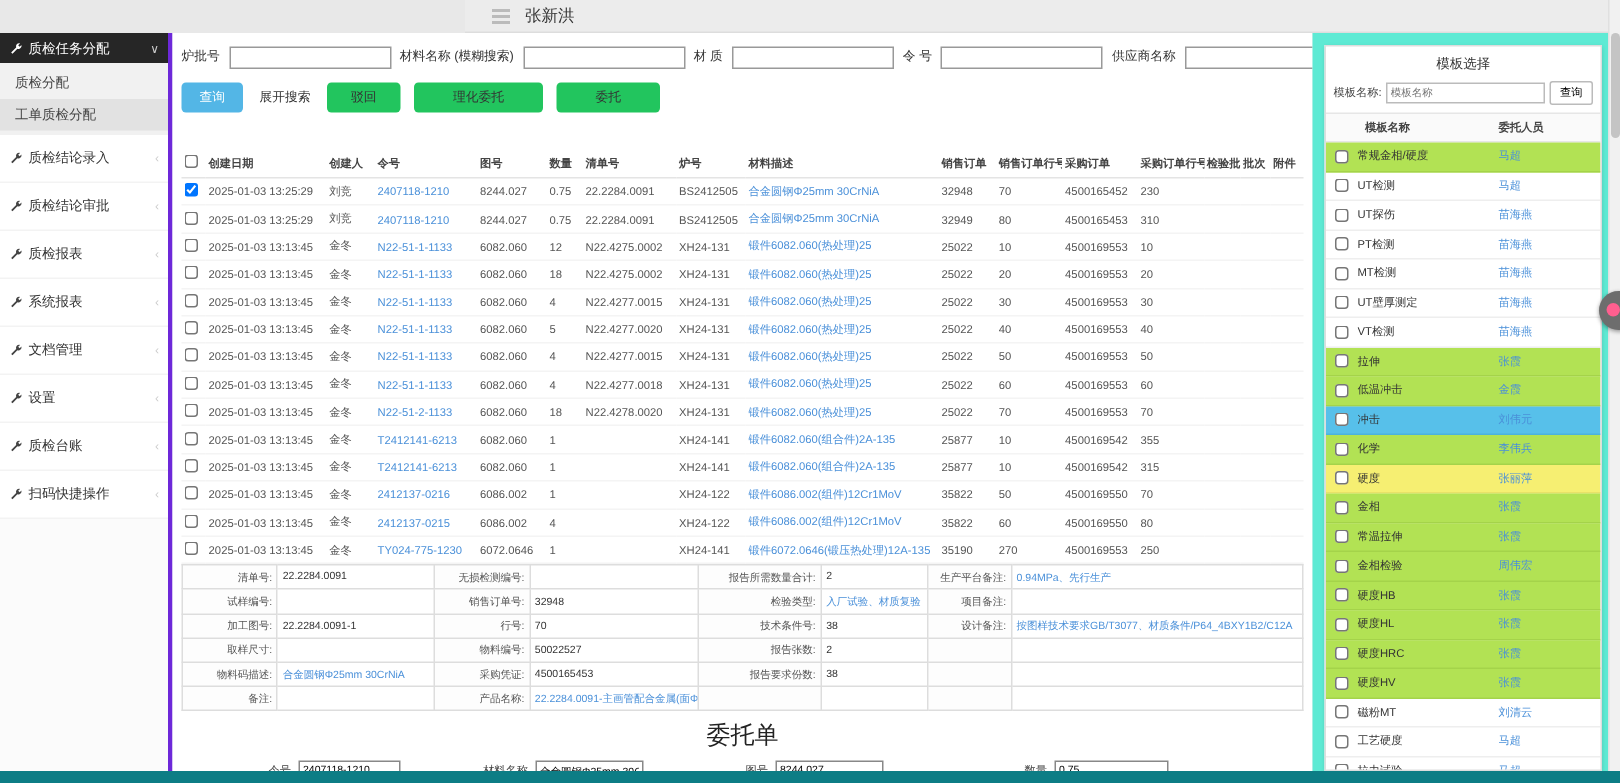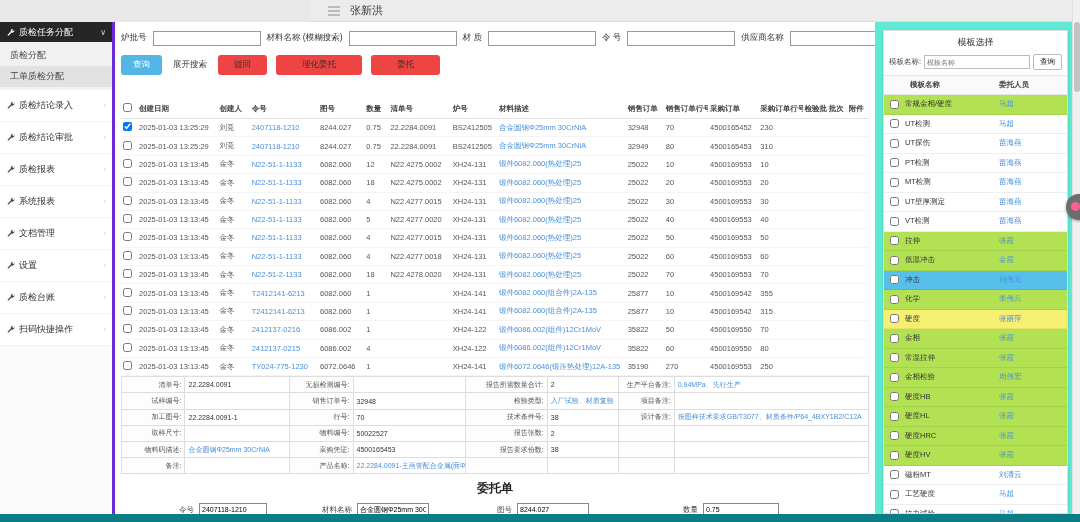--- a/index.html
+++ b/index.html
@@ -34,39 +34,39 @@
 
   
   .main { position:absolute; left:115px; top:22px; width:760px; height:492px; background:#fff; padding:6px 6px 0 6px; overflow:hidden; }
   .filter-row { display:flex; align-items:center; gap:6px; height:20px; }
   .filter-row label { font-size:8.5px; color:#333; white-space:nowrap; }
   .filter-row input { height:15px; border:1px solid #999; background:#fff; width:108px; font-size:8px; padding:0 2px; }
   .btn-row { display:flex; align-items:center; gap:9px; margin:7px 0 5px 0; }
   .btn { border:none; font-size:8.5px; padding:4px 12px; border-radius:3px; cursor:pointer; color:#333; }
   .btn-blue { background:#53b6e6; color:#fff; }
   .btn-plain { background:transparent; padding:4px 2px; }
-  .btn-yellow { background:#ef4444; padding:4px 16px; }
+  .btn-yellow { background:#22c55e; padding:4px 16px; }
   .btn-yellow.wide { padding:4px 26px; }
 
   table.grid { width:100%; border-collapse:collapse; table-layout:fixed; font-size:7.5px;margin-top:24px; }
   table.grid th { font-weight:bold; color:#444; text-align:left; padding:4px 2px; border-bottom:1px solid #e4e4e4; white-space:nowrap; overflow:hidden; }
   table.grid td { padding:3.2px 2px; color:#555; white-space:nowrap; overflow:hidden; border-bottom:1px solid #f4f4f4; }
   table.grid a { color:#4a90d9; text-decoration:none; cursor:pointer; }
   table.grid input[type=checkbox] { width:9px; height:9px; }
 
   .pager { display:flex; justify-content:flex-end; gap:4px; margin:5px 2px 4px 0; }
   .pager button { font-size:7.5px; background:#fff; border:1px solid #ccc; border-radius:2px; padding:3px 8px; color:#555; cursor:pointer; }
 
   table.detail { width:100%; border-collapse:collapse; table-layout:fixed; font-size:7px; background:#fff; }
   table.detail td { border:1px solid #ddd; padding:2.6px 3px; white-space:nowrap; overflow:hidden; }
   table.detail td.lab { text-align:right; color:#555; background:#fdfdfd; }
   table.detail td.val { color:#333; }
   table.detail td.val.lk { color:#4a90d9; }
 
-  .form-title { text-align:center; font-weight:bold; font-size:12px; margin:6px 0 4px 0; color:#222; }
+  .form-title { text-align:center; font-weight:normal; font-size:16px; margin:6px 0 4px 0; color:#222; }
   .form-grid { display:grid; grid-template-columns:78px 68px 18px 72px 72px 18px 70px 72px 18px 96px 76px; grid-auto-rows:17px; align-items:center; font-size:7.5px; }
   .form-grid .flab { text-align:right; padding-right:5px; color:#444; white-space:nowrap; overflow:hidden; }
   .form-grid input, .form-grid select { height:13px; width:100%; border:1px solid #888; font-size:7px; padding:0 2px; background:#fff; }
 
   
   .rpanel { position:absolute; left:875px; top:22px; width:197px; height:492px; background:#5eead4; padding:8px 4px 0 8px; }
   .rcard { background:#fff; border:1px solid #ddd; box-shadow:0 1px 3px rgba(0,0,0,.15); height:100%; overflow:hidden; }
   .rtitle { text-align:center; font-size:9px; color:#333; padding:5px 0 3px 0; }
   .rsearch { display:flex; align-items:center; gap:3px; padding:2px 5px 5px 5px; }
   .rsearch label { font-size:7.5px; white-space:nowrap; color:#444; }

